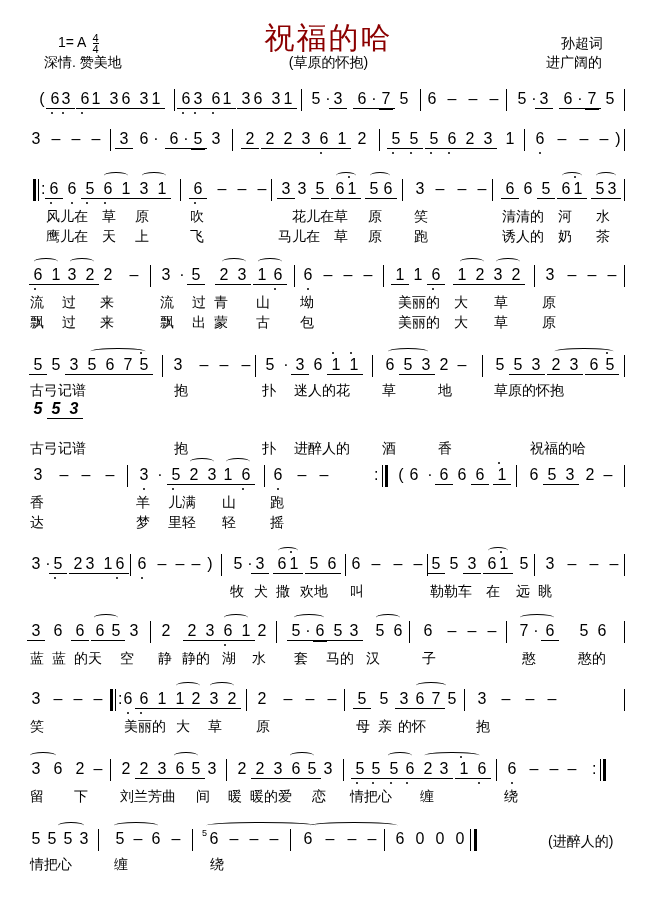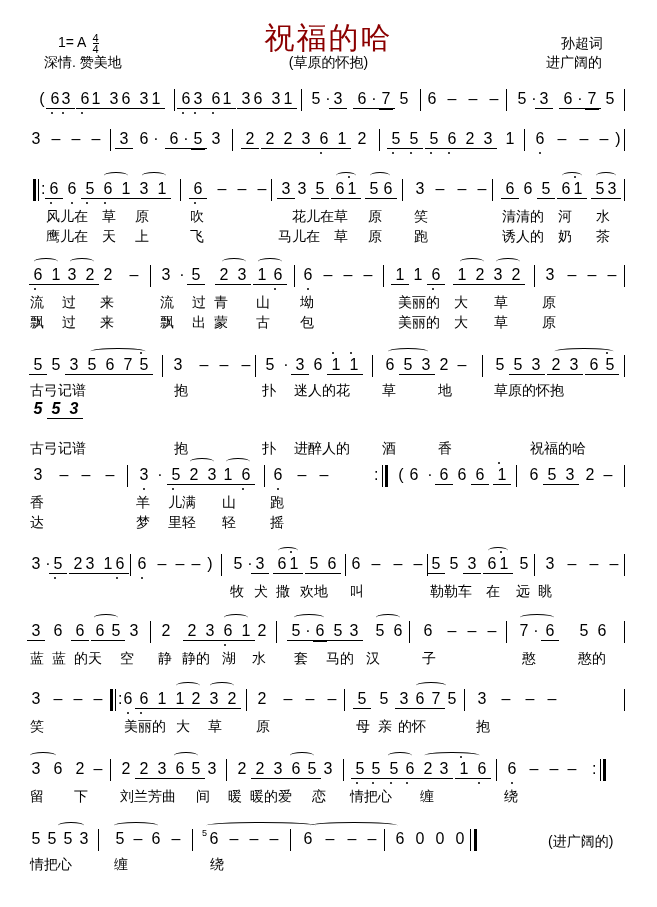--- a/index.html
+++ b/index.html
@@ -599,13 +599,13 @@
       <div class="slur" style="left: 58px; width: 26px; top: 822px;"></div>
       <div class="slur" style="left: 114px; width: 44px; top: 822px;"></div>
       <div class="slur" style="left: 206px; width: 110px; top: 822px;"></div>
       <div class="slur" style="left: 310px; width: 88px; top: 822px;"></div>
       <span class="lyr" style="left: 30px; top: 856px;">情把心</span>
       <span class="lyr" style="left: 114px; top: 856px;">缠</span>
       <span class="lyr" style="left: 210px; top: 856px;">绕</span>
     </div>
   </div>
 
-<div class="abs hdr" style="left:548px;top:833px;">(进广阔的)</div>
+<div class="abs hdr" style="left:548px;top:833px;">(进醉人的)</div>
 
 </body></html>

